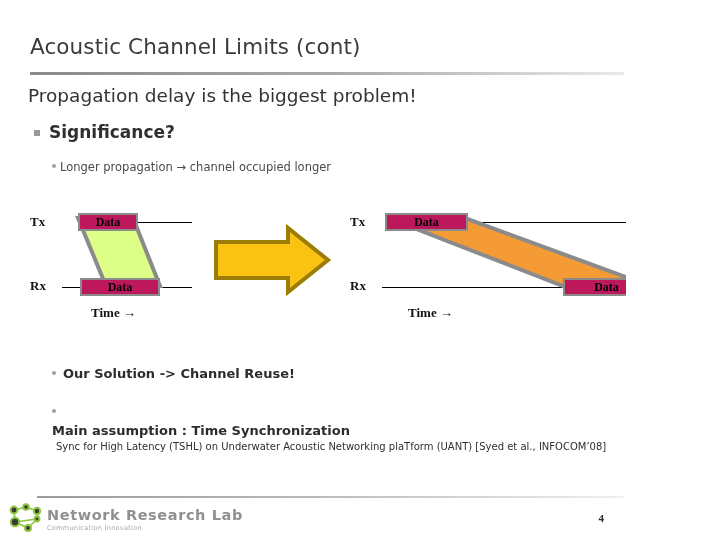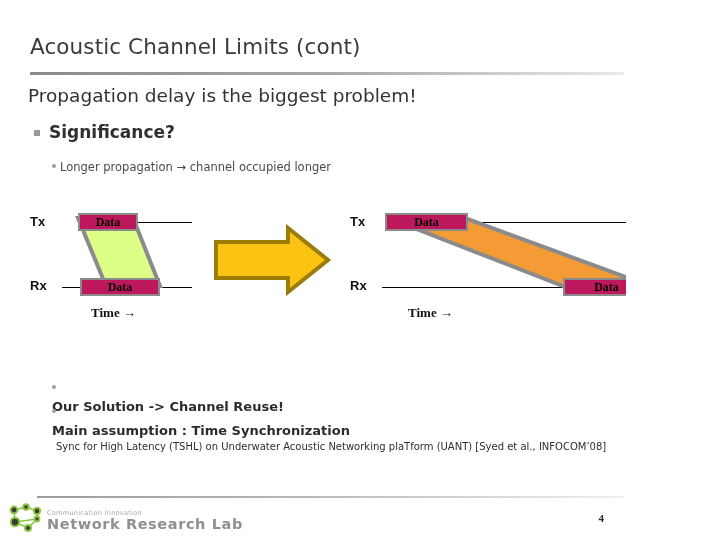--- a/index.html
+++ b/index.html
@@ -114,21 +114,21 @@
     top: 200px;
     width: 720px;
     height: 135px;
   }
   .diagram { position: absolute; top: 0; height: 135px; }
   #diagram-left  { left: 0px;   width: 210px; }
   #diagram-right { left: 340px; width: 380px; }
 
   .axis-label {
     position: absolute;
-    font-family: Liberation Sans, sans-serif;
+    font-family: Liberation Serif, serif;
     font-weight: bold;
     font-size: 13px;
     color: #111111;
   }
   .time-label {
     position: absolute;
     font-family: "Liberation Serif", serif;
     font-weight: bold;
     font-size: 13px;
     color: #111111;
@@ -193,21 +193,21 @@
   }
   .b-row .txt {
     font-family: "DejaVu Sans", sans-serif;
     font-size: 13px;
     color: #3a3a3a;
     white-space: nowrap;
   }
   .b-row.bold .txt { font-weight: bold; color: #2c2c2c; }
 
   #b-row-1 { left: 46px; top: 356px; }
-  #b-row-2 { left: 52px; top: 388px; flex-direction: column; }
+  #b-row-2 { left: 52px; top: 366px; }
   #b-row-3 { left: 52px; top: 412px; flex-direction: column; }
 
   #citation {
     position: absolute;
     left: 56px;
     top: 441px;
     font-family: "DejaVu Sans", sans-serif;
     font-size: 10px;
     color: #2e2e2e;
     white-space: nowrap;
@@ -367,19 +367,19 @@
       <circle cx="8" cy="8" r="3.4"></circle>
       <circle cx="20" cy="5" r="2.8"></circle>
       <circle cx="31" cy="9" r="3.2"></circle>
       <circle cx="9" cy="20" r="4.2"></circle>
       <circle cx="22" cy="26" r="3.0"></circle>
       <circle cx="31" cy="17" r="2.4"></circle>
     </g>
   </svg>
 
   <div id="footer-text">
+    <div id="footer-name">Network Research Lab</div>
     <div id="footer-tag">Communication Innovation</div>
-    <div id="footer-name">Network Research Lab</div>
   </div>
 
   <div id="page-number">4</div>
   <div id="right-edge"></div>
 </div>
 
 </body></html>

